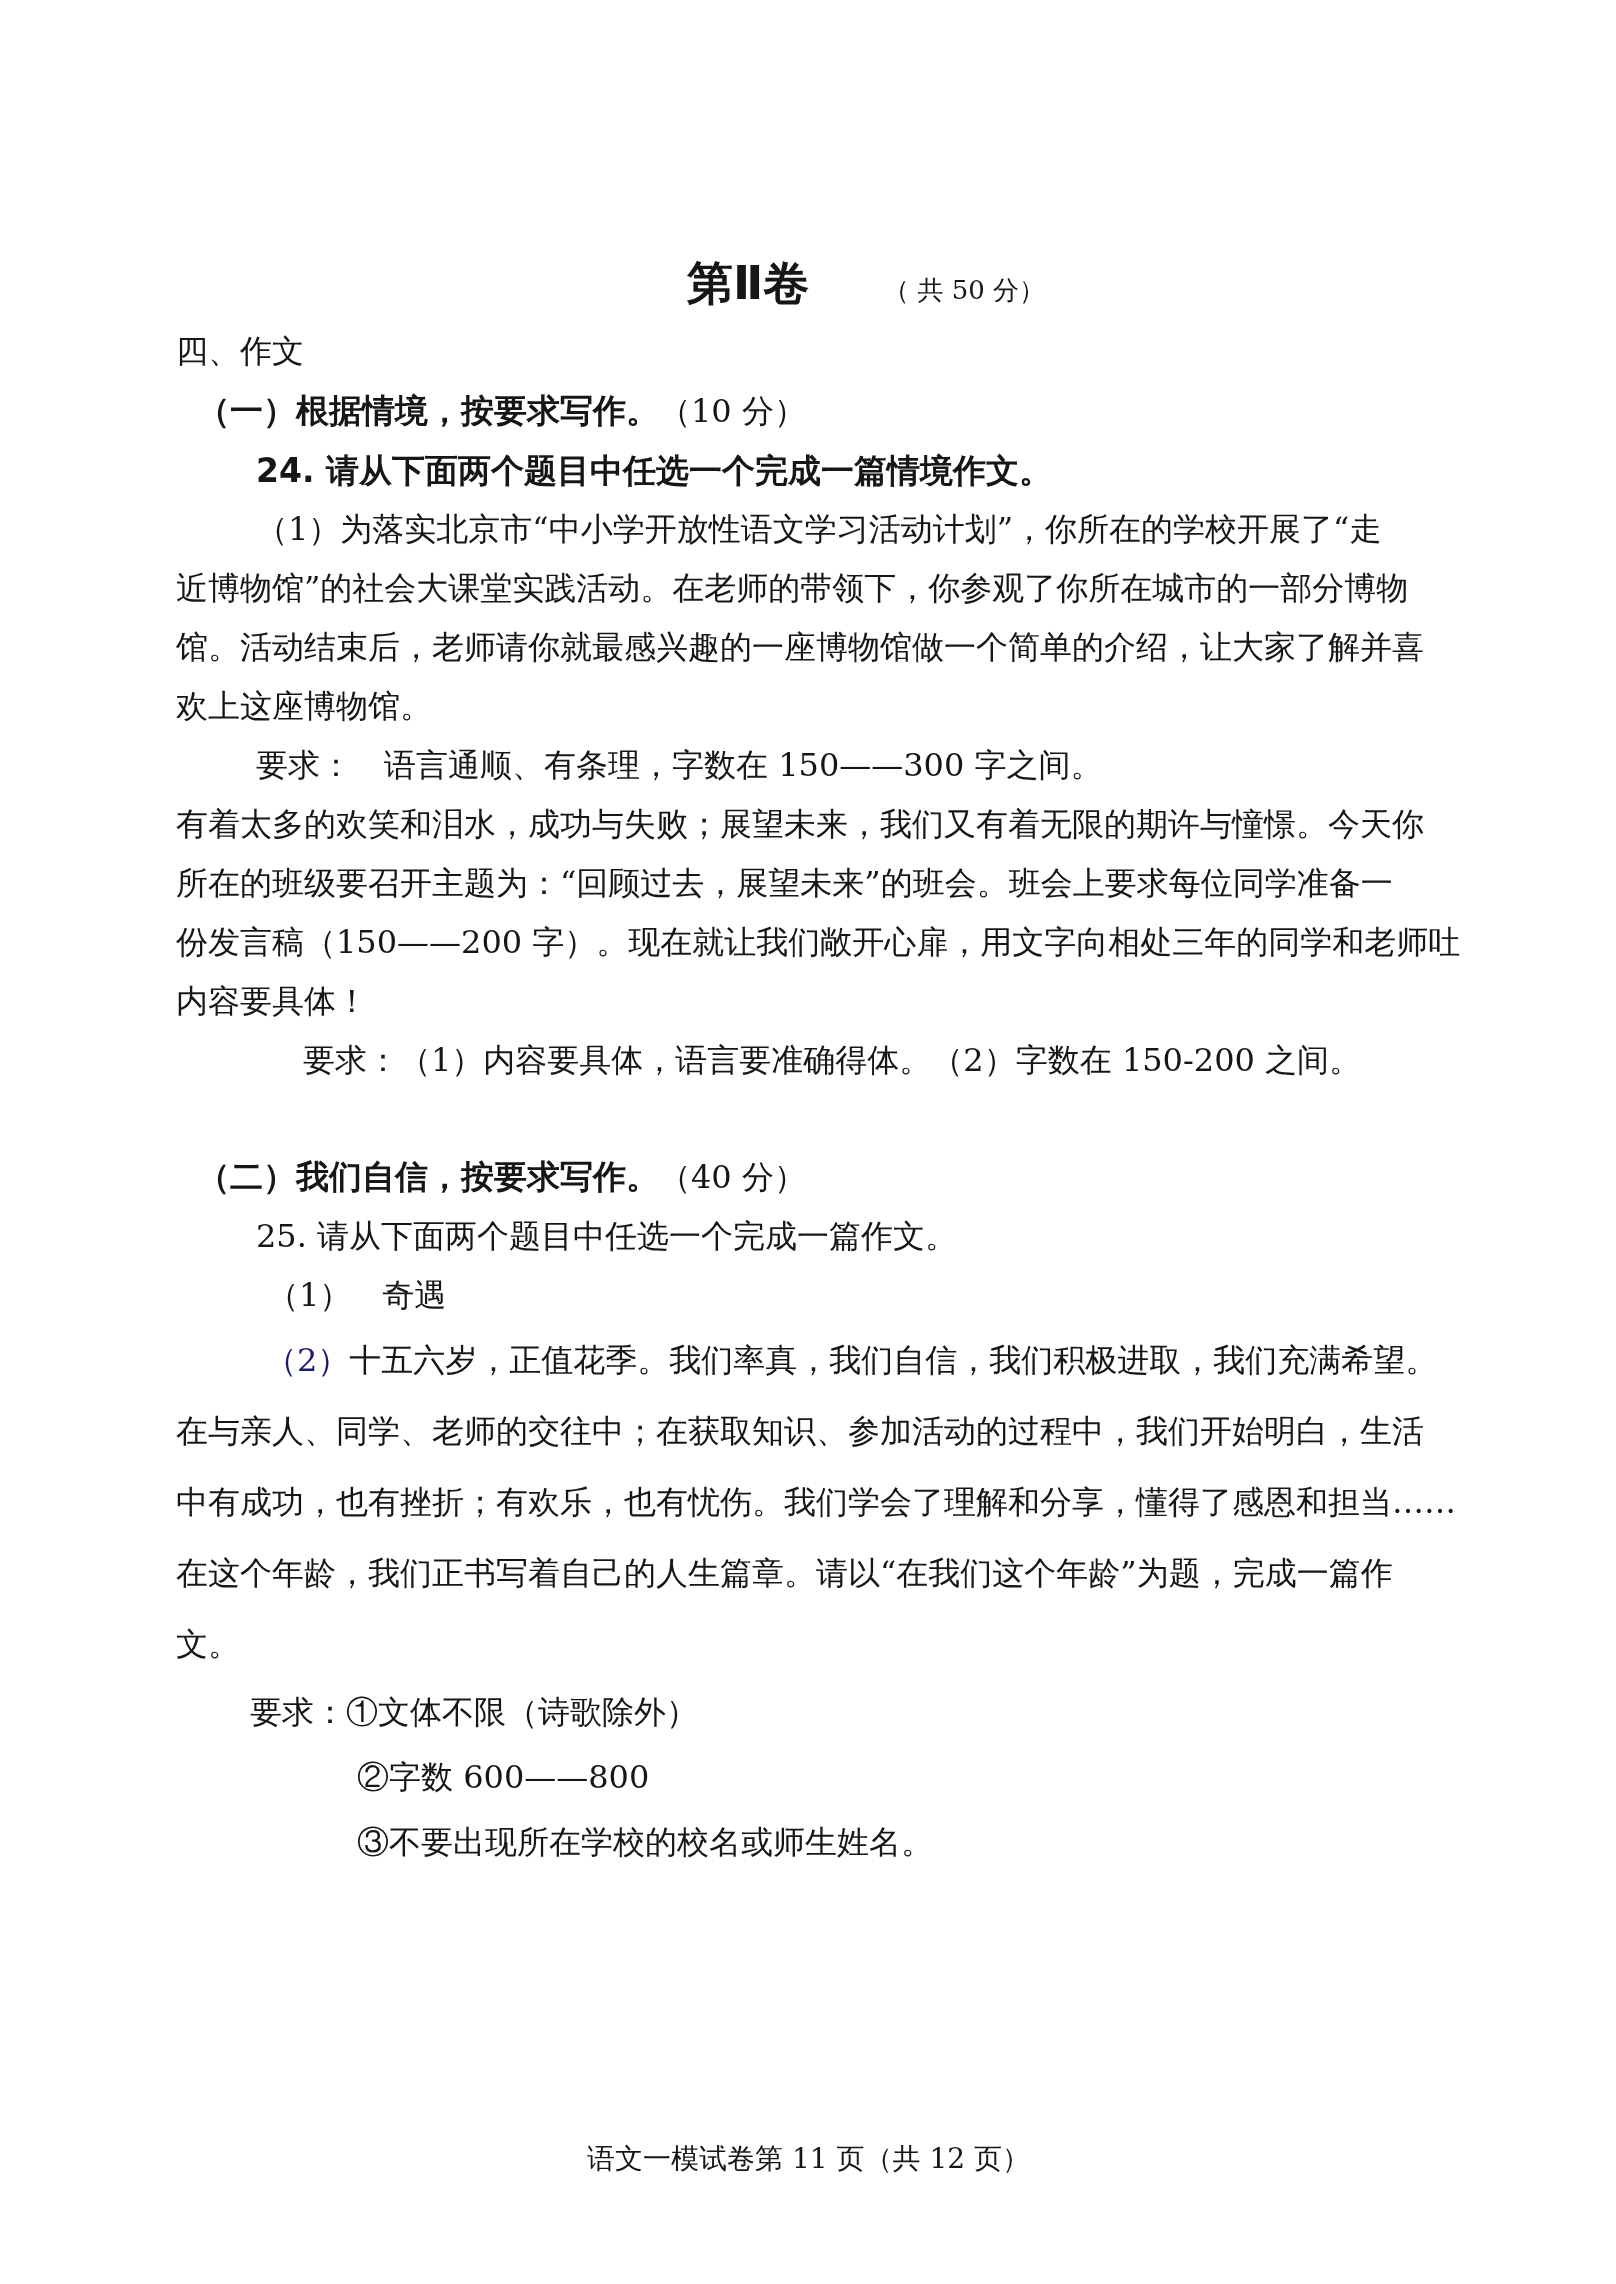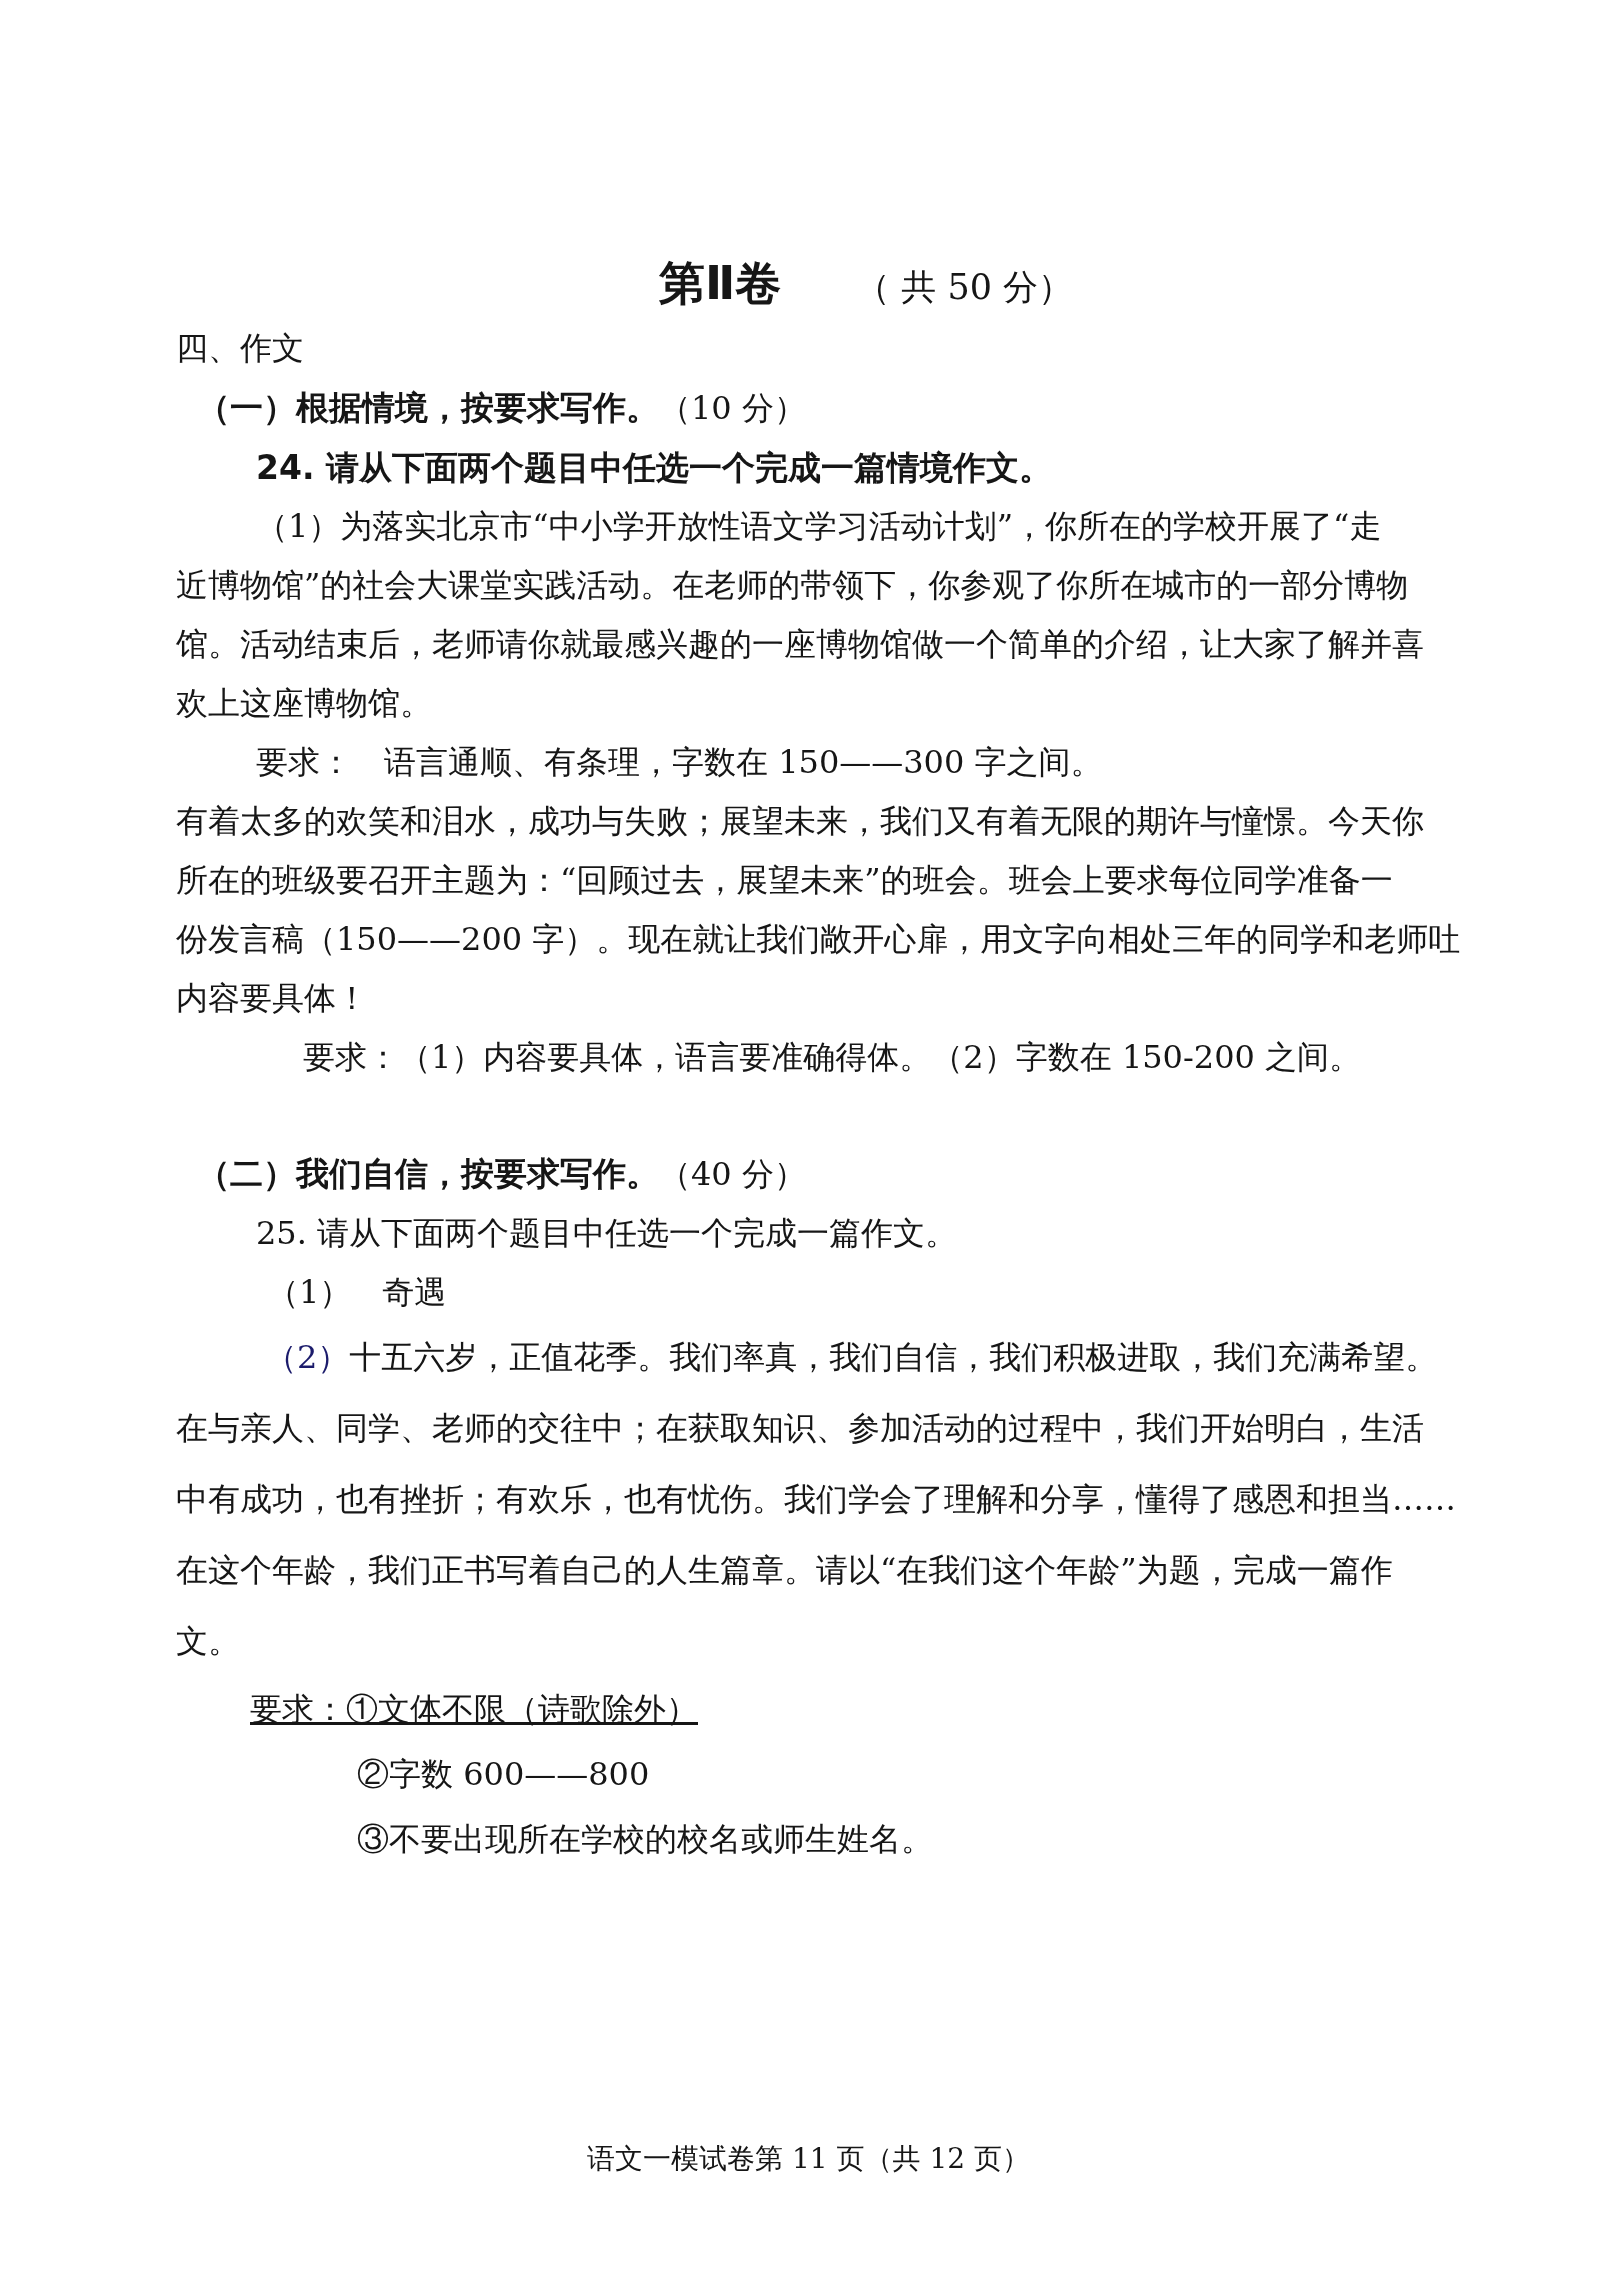--- a/index.html
+++ b/index.html
@@ -44,39 +44,39 @@
     gap: 74px;
     line-height: 64px;
     white-space: nowrap;
   }
   .title-main {
     font-family: "DejaVu Sans", "Liberation Sans", sans-serif;
     font-weight: 700;
     font-size: 46px;
   }
   .title-score {
-    font-size: 35px;
+    font-size: 26px;
   }
   .indent1 { padding-left: 80px; }   
   .indent-hd { padding-left: 21px; }  
   .indent-req2 { padding-left: 127px; } 
   .part2-gap { margin-top: 57px; }
   .wide .ln2 {
     font-size: 32px;
     line-height: 71px;
     white-space: nowrap;
   }
   .marker-blue { color: #1b1b6b; }
   .topic1-row .gap { display: inline-block; width: 31px; }
   .req-block .ln3 {
     font-size: 32px;
     line-height: 65px;
     white-space: nowrap;
   }
-  .req-line1 { padding-left: 74px; text-decoration: underline; }
+  .req-line1 { padding-left: 74px; }
   .req-cont { padding-left: 181px; }
   .footer {
     position: absolute;
     left: 0;
     right: 0;
     top: 2136px;
     text-align: center;
     font-size: 28px;
     line-height: 45px;
     white-space: nowrap;

